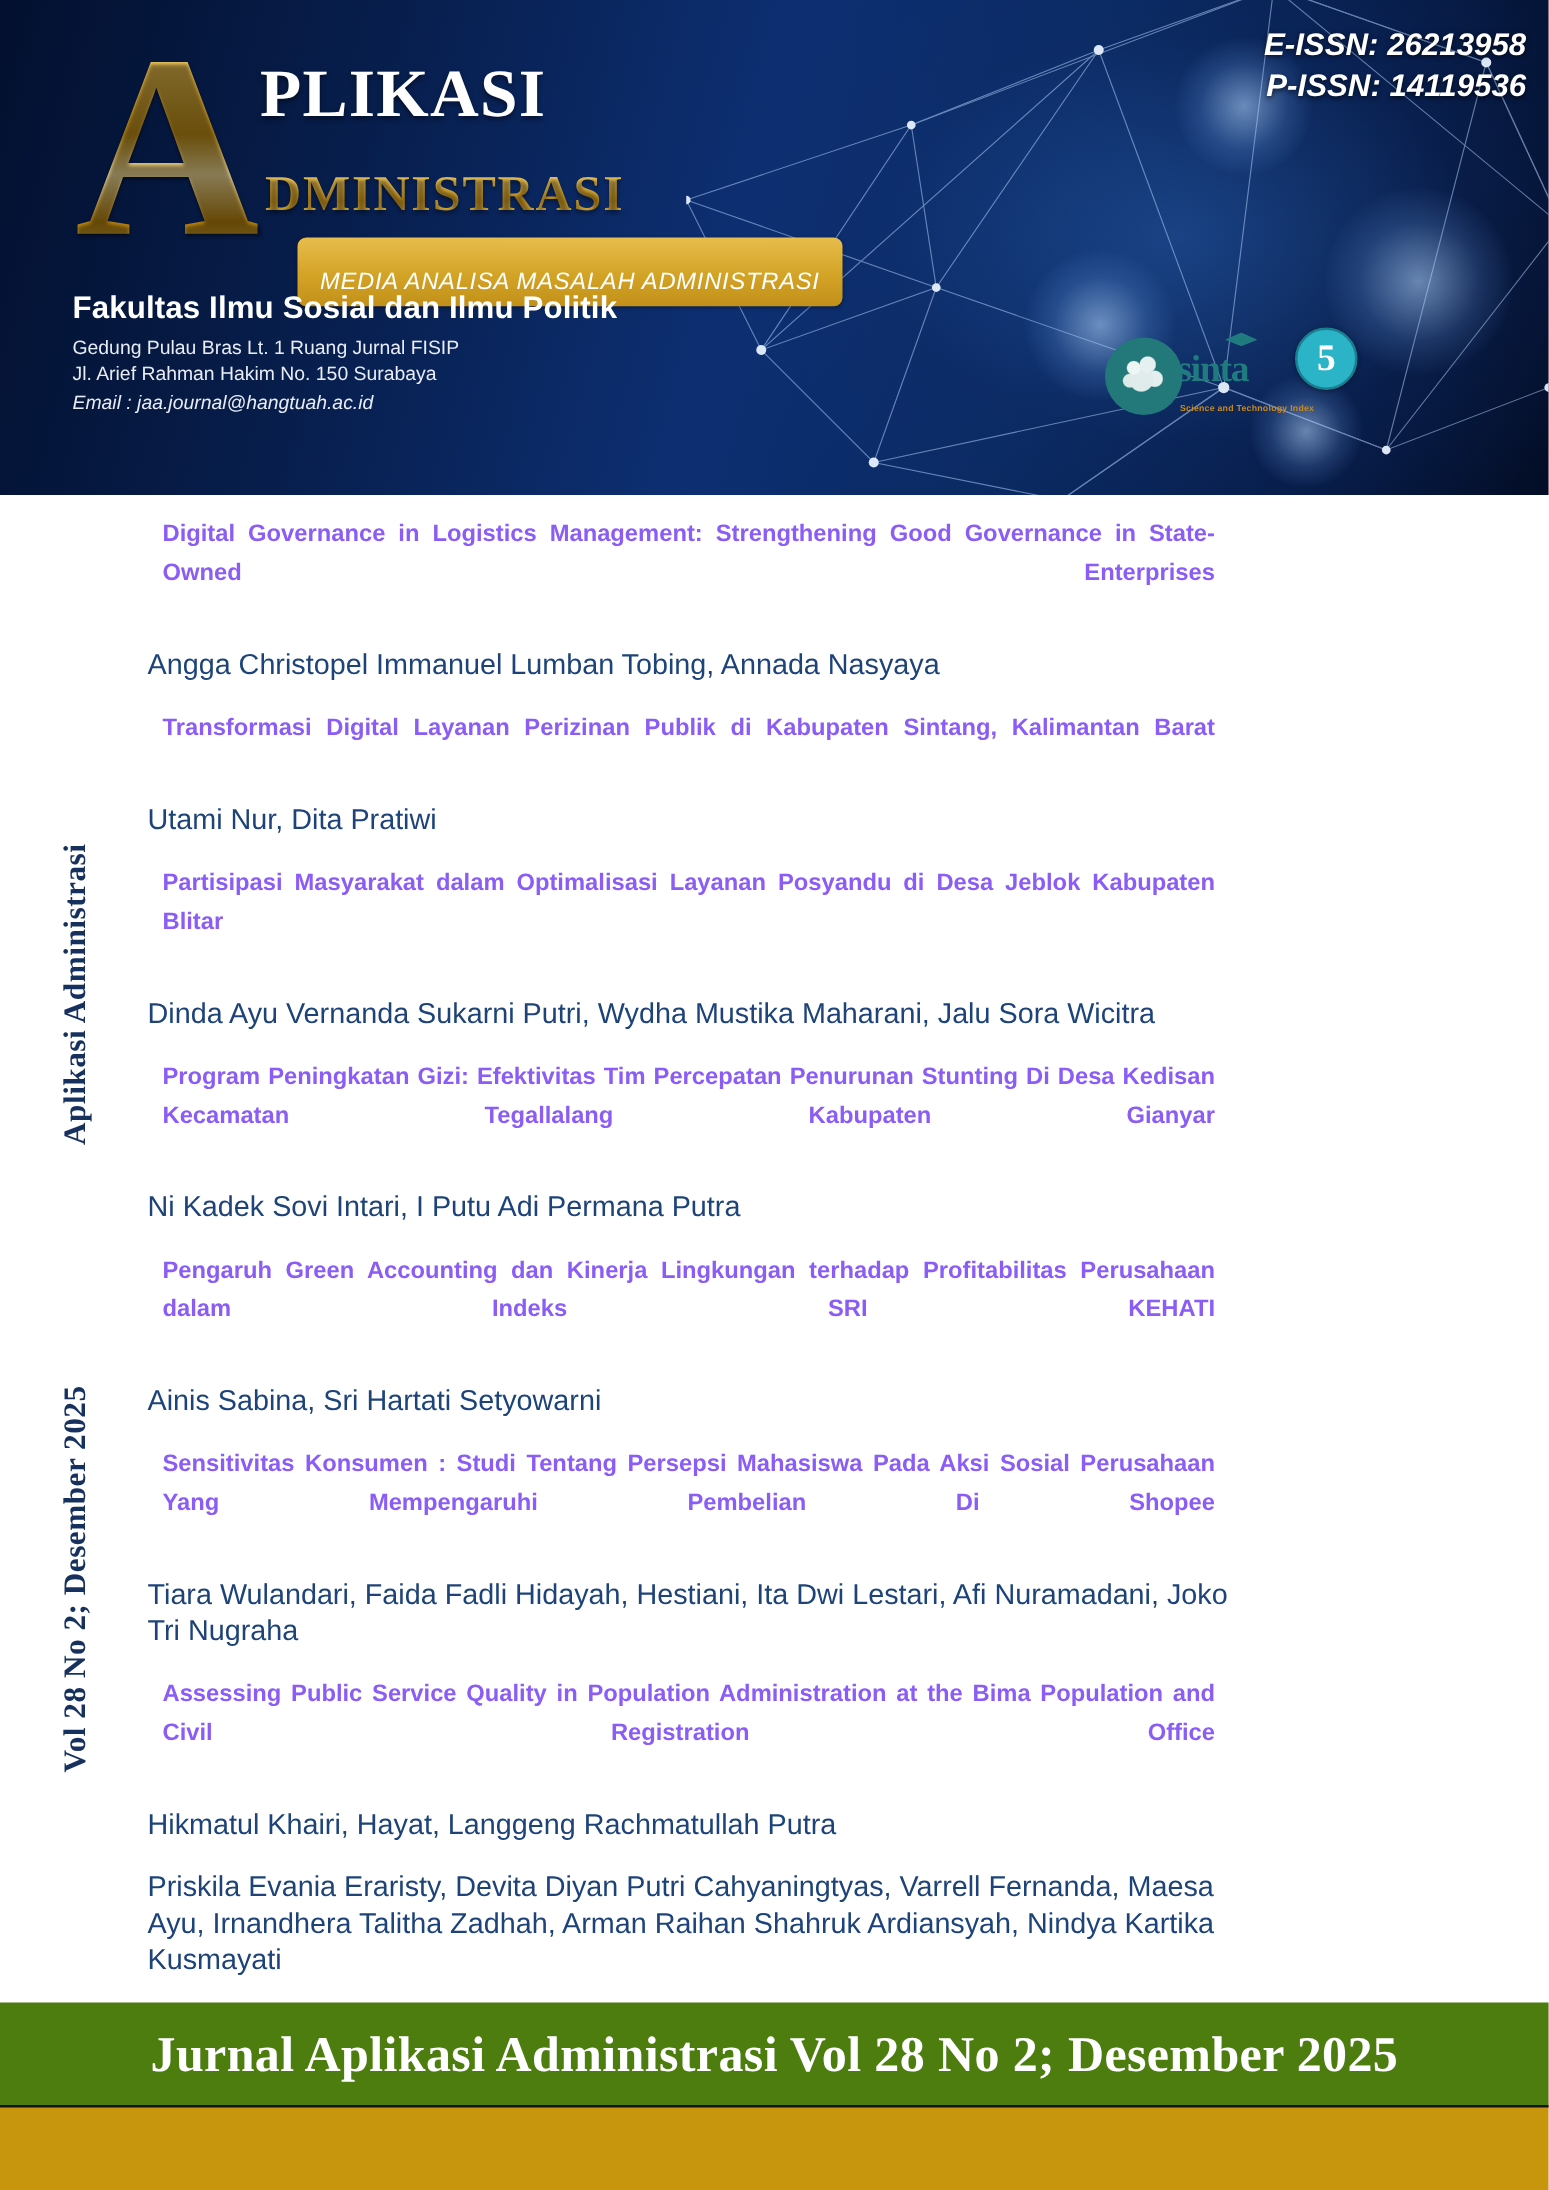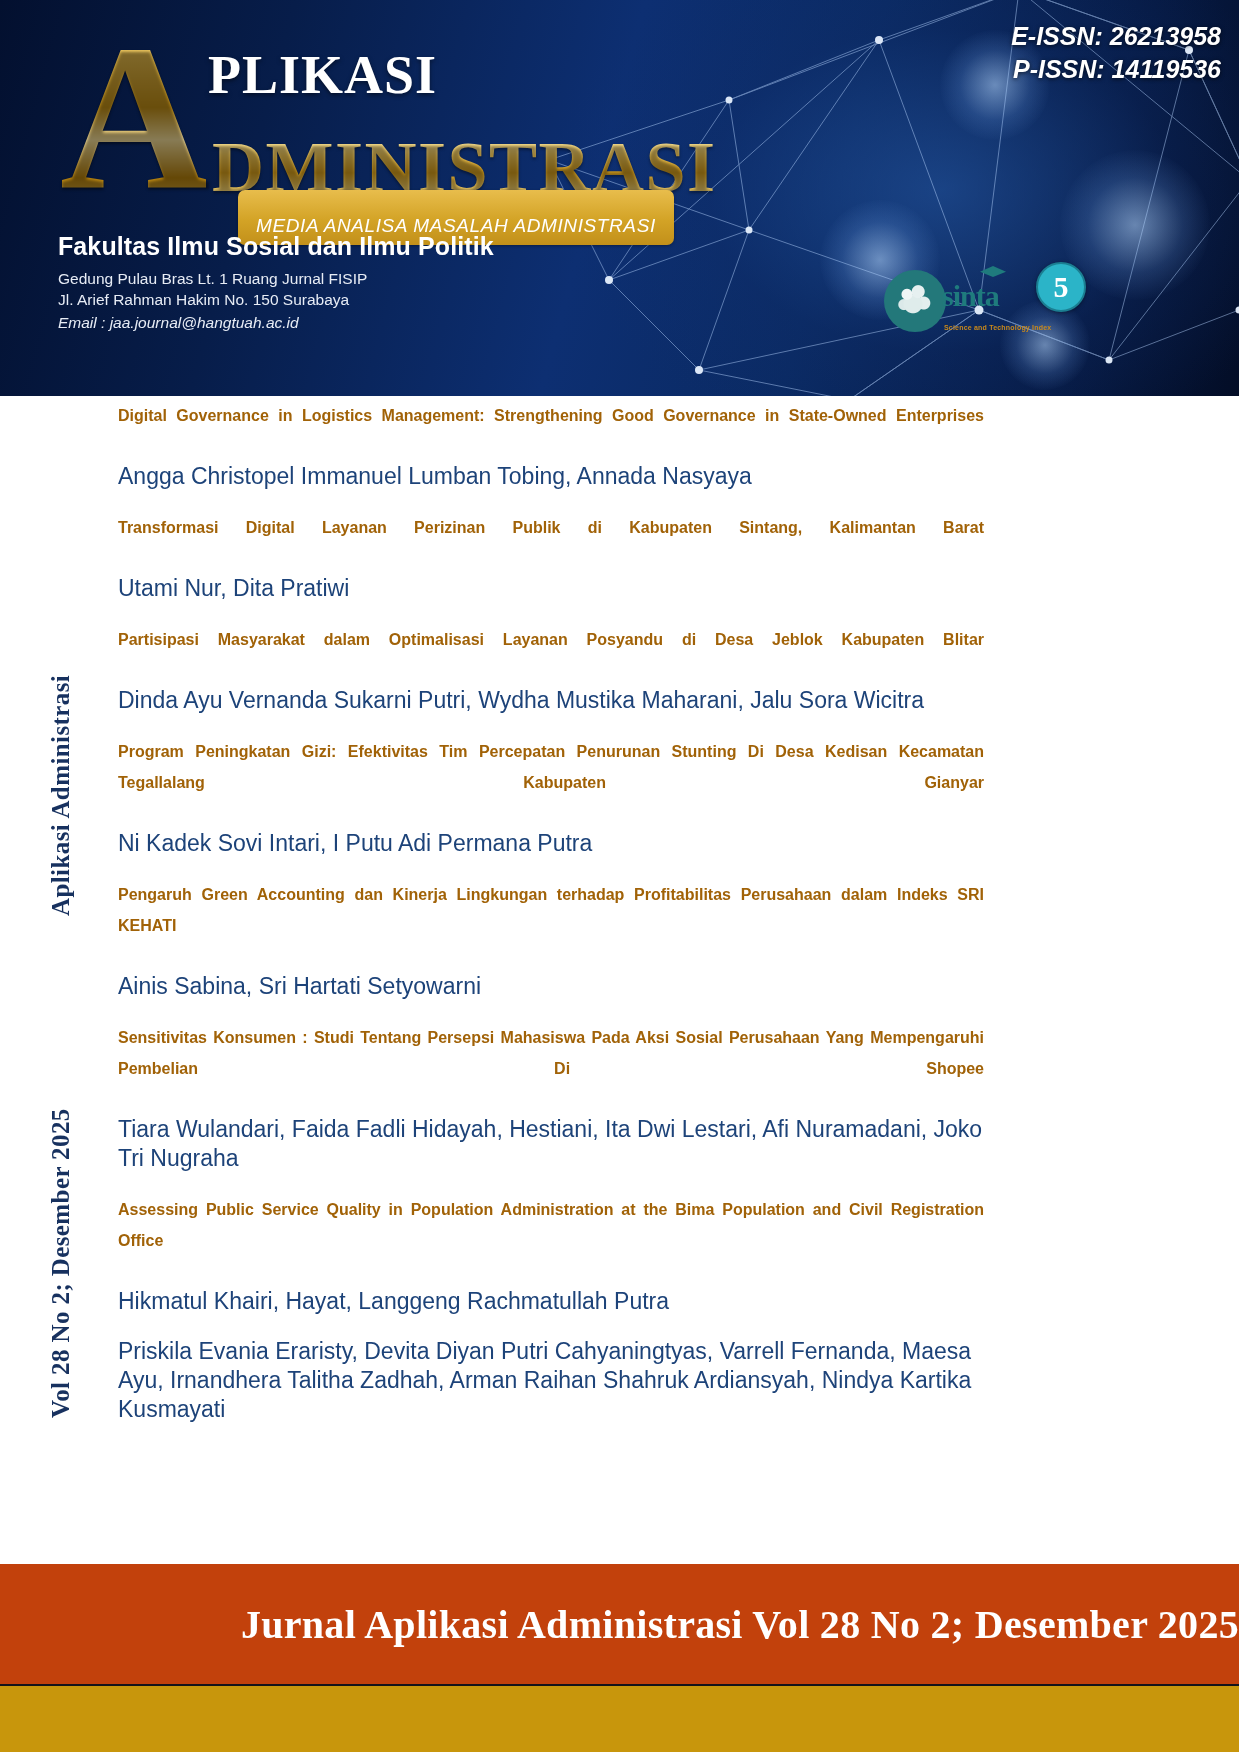--- a/index.html
+++ b/index.html
@@ -68,30 +68,29 @@
     line-height: 82px;
     font-weight: 700;
     color: #ffffff;
     letter-spacing: 1px;
     text-shadow: 0 2px 4px rgba(0,0,0,0.5);
   }
   .word-administrasi {
     position: absolute;
     left: 152px; top: 104px;
     font-family: "Liberation Serif", serif;
-    font-size: 72px;
+    font-size: 40px;
     line-height: 58px;
     font-weight: 700;
     letter-spacing: 1.5px;
     background: linear-gradient(180deg,#fbe9a6 0%,#e8bf52 30%,#c8941a 60%,#f2d77f 100%);
     -webkit-background-clip: text;
     background-clip: text;
     color: transparent;
     text-shadow: 0 2px 3px rgba(0,0,0,0.4);
-    margin-top: 12px;
   }
   .tagline {
     position: absolute;
     left: 178px; top: 168px;
     background: linear-gradient(180deg,#e8bd4c 0%,#d3a326 55%,#c2901a 100%);
     border-radius: 7px;
     padding: 25px 18px 8px 18px;
     font-family: "Liberation Sans", sans-serif;
     font-size: 19px;
     font-weight: 400;
@@ -236,50 +235,50 @@
   
   .toc {
     position: absolute;
     left: 118px; top: 400px;
     width: 866px;
   }
   .article { margin-bottom: 21px; }
   .art-title {
     font-family: "Liberation Sans", sans-serif;
     font-weight: 700;
-    font-size: 16px;
+    font-size: 19px;
     line-height: 31px;
-    color: #a16207;
+    color: #8b5cf6;
     text-align: justify;
     text-justify: inter-word;
-    margin: 0;
+    margin: 12px;
   }
   .art-title::after {
     content: "";
     display: inline-block;
     width: 100%;
   }
   .art-authors {
     font-family: "Liberation Sans", sans-serif;
     font-size: 23px;
     line-height: 29px;
     color: #1d4379;
     margin: 0;
   }
 
   
   .footer-band {
     position: absolute;
     left: 0; bottom: 68px;
     width: 1239px;
-    height: 120px;
-    background: #c2410c;
+    height: 82px;
+    background: #4d7c0f;
     display: flex;
     align-items: center;
-    justify-content: flex-end;
+    justify-content: center;
   }
   .footer-text {
     font-family: "Liberation Serif", serif;
     font-weight: 700;
     font-size: 40px;
     color: #ffffff;
     letter-spacing: 0.3px;
   }
   .footer-gold {
     position: absolute;

